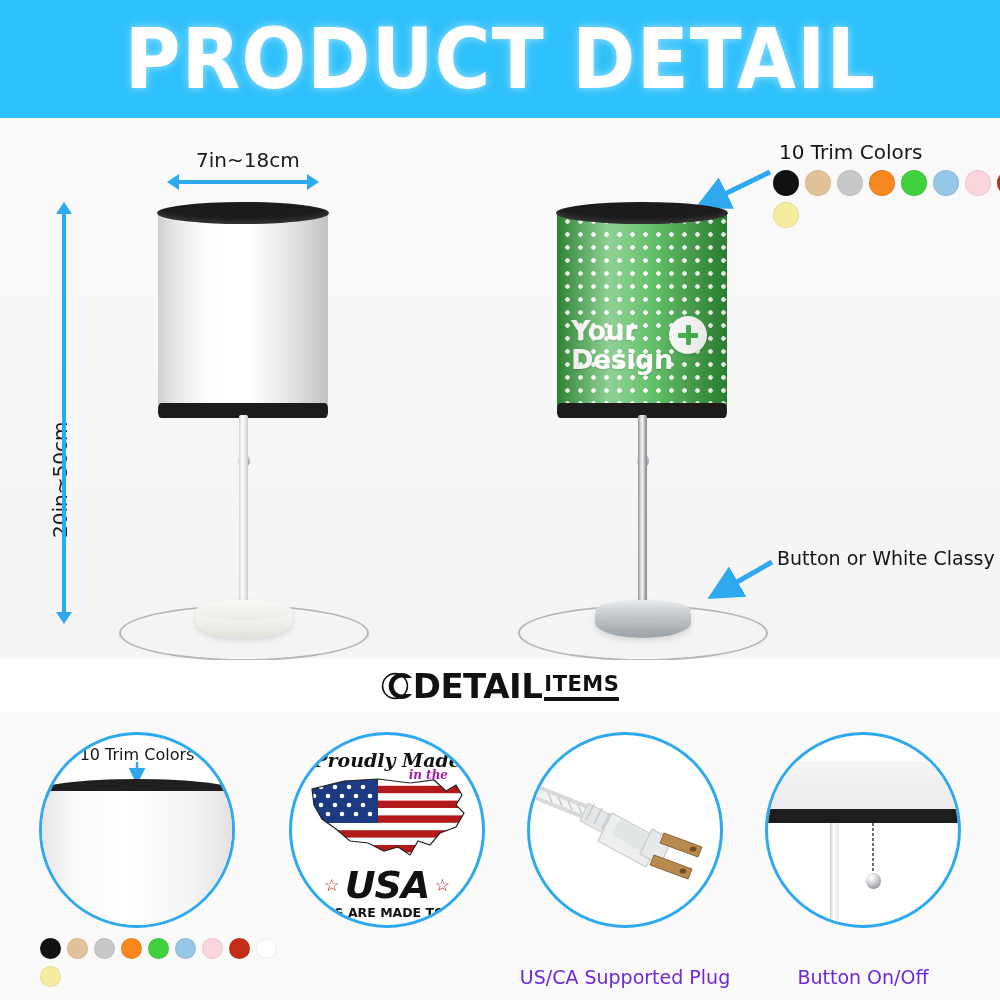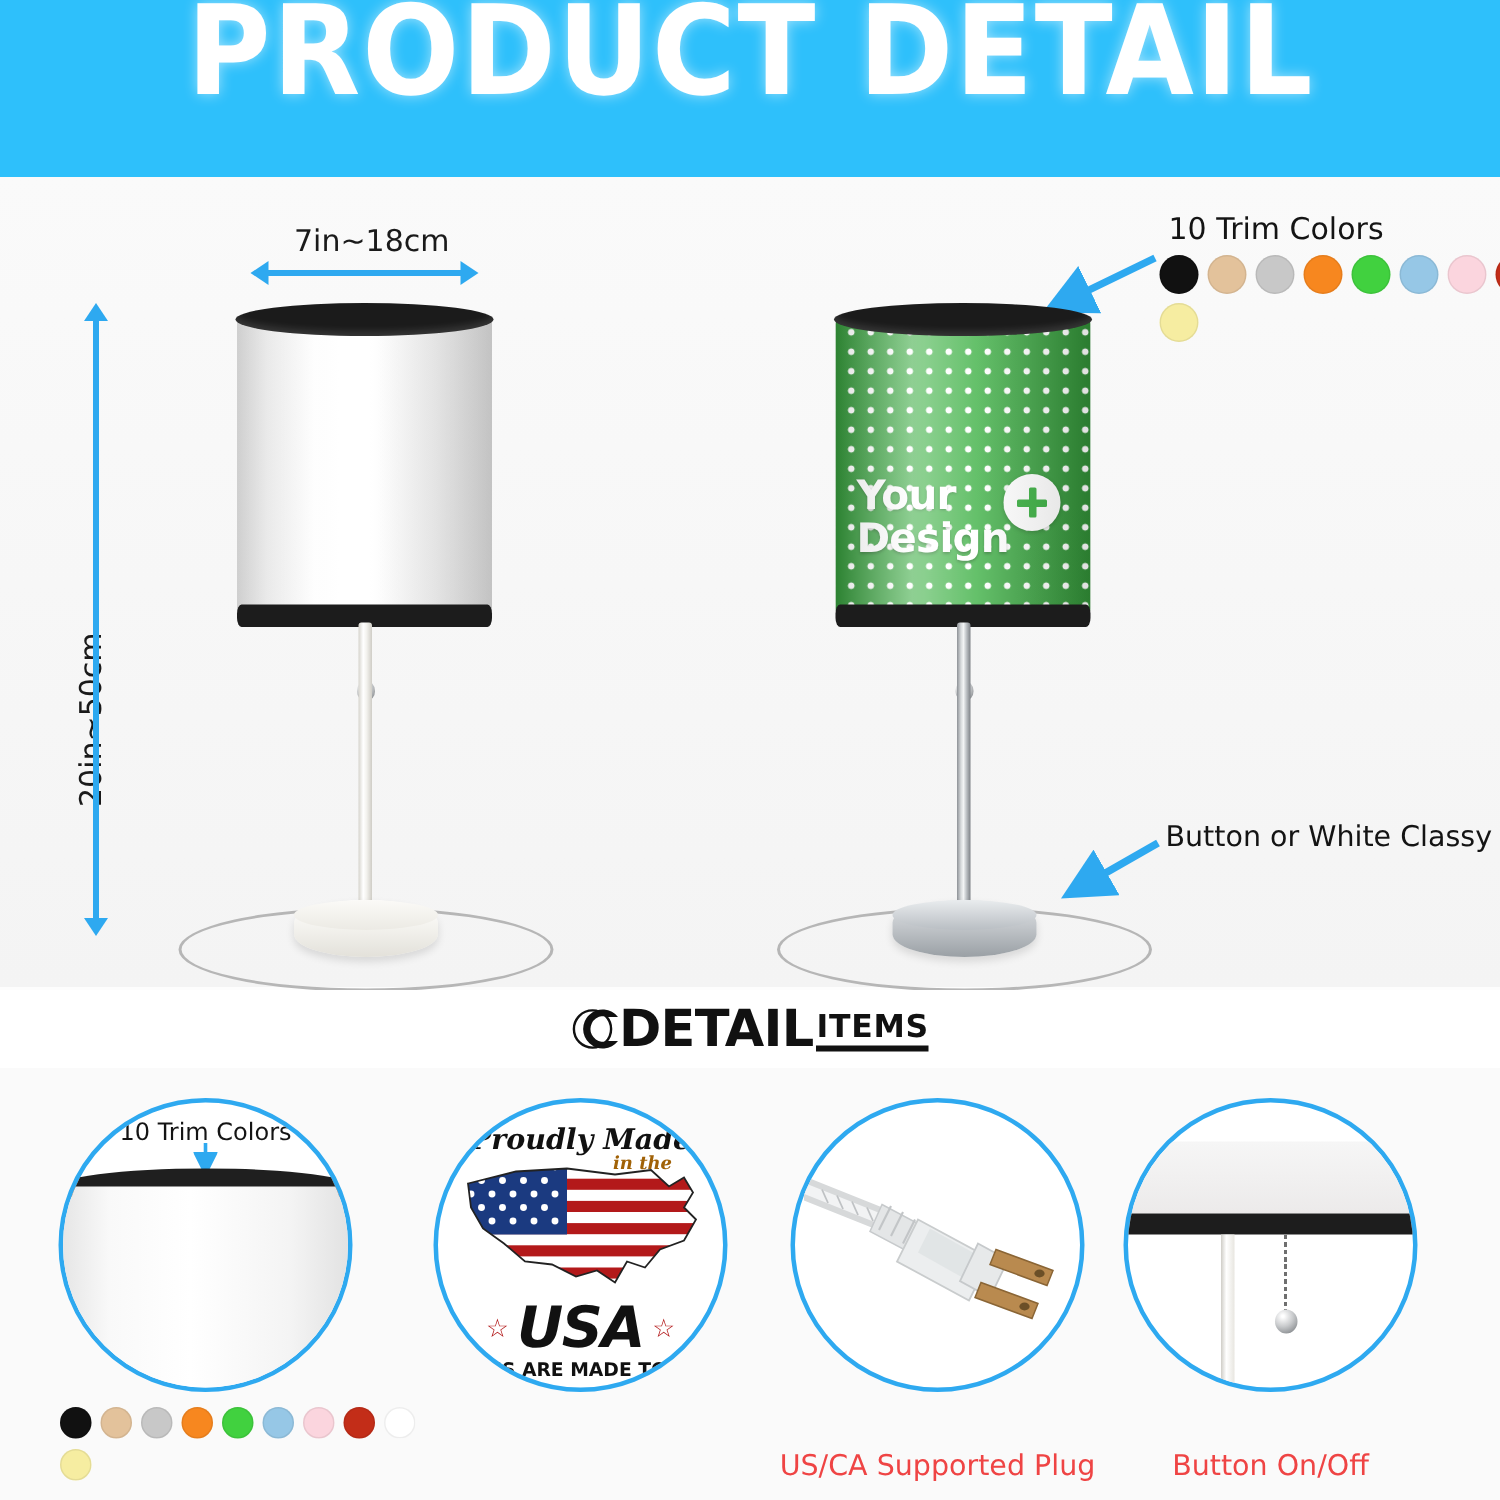--- a/index.html
+++ b/index.html
@@ -8,21 +8,21 @@
     background: #ffffff;
     font-family: "Liberation Sans", sans-serif;
     overflow: hidden;
   }
   #page { position: relative; width: 1000px; height: 1000px; background: #fdfdfd; }
 
   
   .banner {
     position: absolute; left: 0; top: 0; width: 1000px; height: 118px;
     background: #2ec0fb;
-    display: flex; justify-content: center;
+    display: flex; align-items: center; justify-content: center;
   }
   .banner-title {
     color: #ffffff;
     font-family: "DejaVu Sans", sans-serif;
     font-weight: 700;
     font-size: 68px;
     letter-spacing: 1px;
     transform: scaleX(1.12) scaleY(1.22);
     transform-origin: center;
     text-shadow: 0 0 8px rgba(255,255,255,.55);
@@ -207,21 +207,21 @@
   .panels { position: absolute; left: 0; top: 712px; width: 1000px; height: 288px; background: #fafafa; }
   .panel { position: absolute; top: 8px; width: 250px; height: 280px; }
   .circle {
     position: absolute; left: 50%; transform: translateX(-50%); top: 12px;
     width: 196px; height: 196px; border-radius: 50%;
     border: 3px solid #2ea9f0; background: #ffffff; overflow: hidden;
   }
   .panel-caption {
     position: absolute; left: 0; bottom: 12px; width: 100%;
     text-align: center;
-    font-family: "DejaVu Sans", sans-serif; font-size: 19px; color: #ef4444;
+    font-family: "DejaVu Sans", sans-serif; font-size: 19px; color: #6d28d9;
   }
 
   
   .p1-shade {
     position: absolute; left: 50%; transform: translateX(-50%);
     top: 56px; width: 200px; height: 160px;
     background: linear-gradient(90deg,#e3e3e3 0%,#f9f9f9 18%,#ffffff 45%,#f4f4f4 78%,#e0e0e0 100%);
     border-radius: 8px 8px 0 0;
   }
   .p1-rim {
@@ -236,21 +236,21 @@
 
   
   .usa-top {
     position: absolute; left: 50%; transform: translateX(-50%); top: 14px;
     font-family: "DejaVu Serif", serif; font-style: italic; font-weight: 700;
     font-size: 19px; color: #111; white-space: nowrap;
   }
   .usa-inthe {
     position: absolute; right: 34px; top: 33px;
     font-family: "DejaVu Serif", serif; font-style: italic; font-weight: 700;
-    font-size: 12px; color: #a16207;
+    font-size: 12px; color: #a21caf;
   }
   .usa-big {
     position: absolute; left: 50%; transform: translateX(-50%); top: 128px;
     font-family: "DejaVu Sans", sans-serif; font-style: italic; font-weight: 700;
     font-size: 38px; color: #111; letter-spacing: -1px;
   }
   .usa-sub {
     position: absolute; left: 50%; transform: translateX(-50%); top: 170px;
     font-family: "DejaVu Sans", sans-serif; font-weight: 700;
     font-size: 12.5px; color: #111; white-space: nowrap;
@@ -503,21 +503,21 @@
 
           <path d="M128,60 L166,74 L162,84 L124,70 Z" fill="#b98a4f" stroke="#8a6535" stroke-width="1"></path>
           <ellipse cx="157" cy="76" rx="3.4" ry="2.6" fill="#6b4f27"></ellipse>
           <path d="M118,82 L156,96 L152,106 L114,92 Z" fill="#b98a4f" stroke="#8a6535" stroke-width="1"></path>
           <ellipse cx="147" cy="98" rx="3.4" ry="2.6" fill="#6b4f27"></ellipse>
         </svg>
       </div>
       <div class="panel-caption">US/CA Supported Plug</div>
     </div>
 
-    <div class="panel" style="left:722px;text-decoration:underline;">
+    <div class="panel" style="left:738px;text-decoration:underline;">
       <div class="circle">
         <div class="p4-shade"></div>
         <div class="p4-rim"></div>
         <div class="p4-pole"></div>
         <div class="p4-chain"></div>
         <div class="p4-knob"></div>
       </div>
       <div class="panel-caption">Button On/Off</div>
     </div>
 

